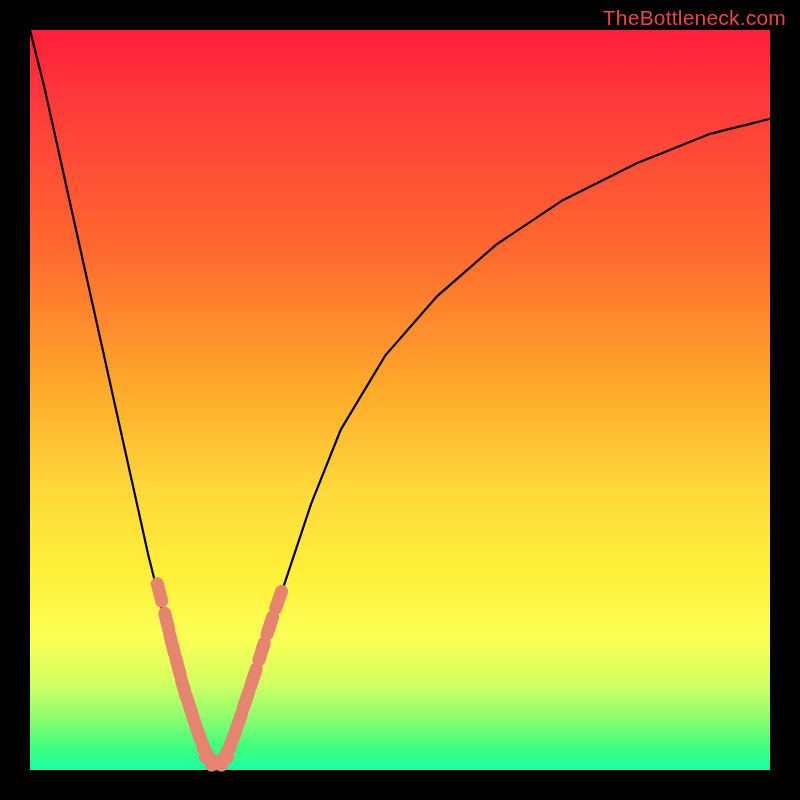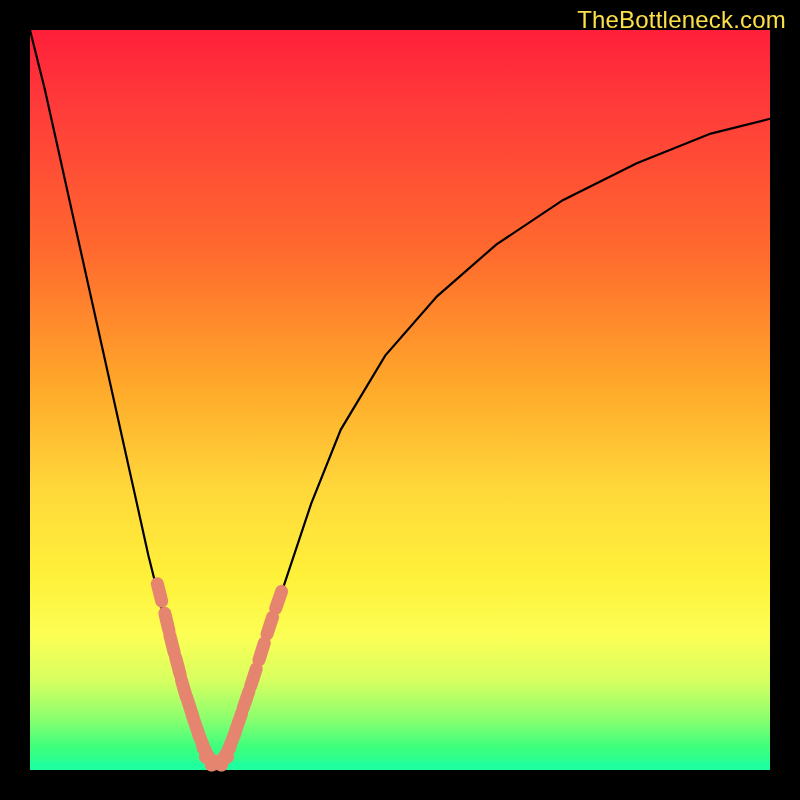--- a/index.html
+++ b/index.html
@@ -47,22 +47,22 @@
     left: 0;
     bottom: 0;
     width: 740px;
     height: 8px;
     background: #1fff9e;
   }
   .watermark {
     position: absolute;
     top: 6px;
     right: 14px;
-    color: #fde047;
-    font-size: 24px;
+    color: #ef4444;
+    font-size: 21px;
     letter-spacing: 0.2px;
     font-weight: 500;
     pointer-events: none;
     user-select: none;
     margin-left: 48px;
   }
   svg.curve {
     position: absolute;
     left: 0;
     top: 0;

